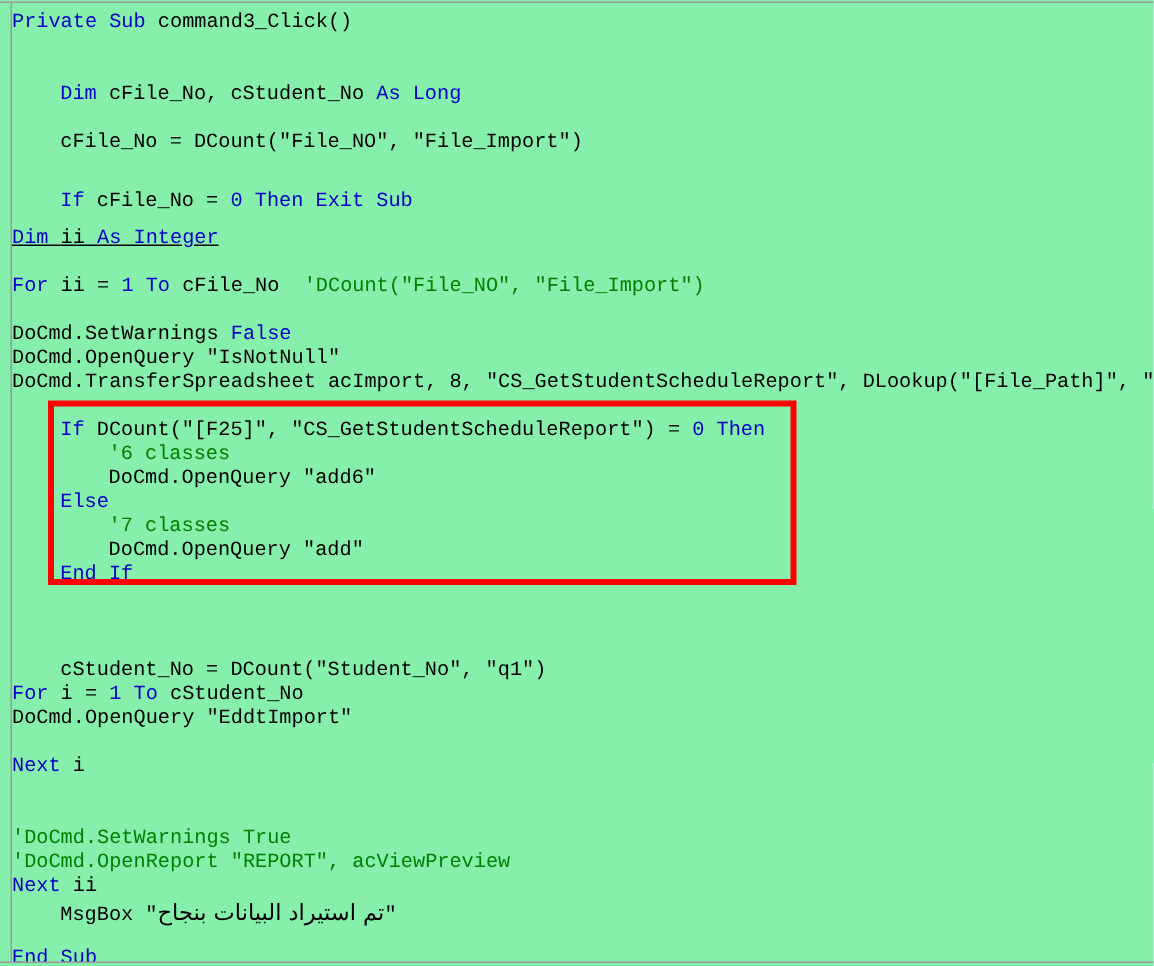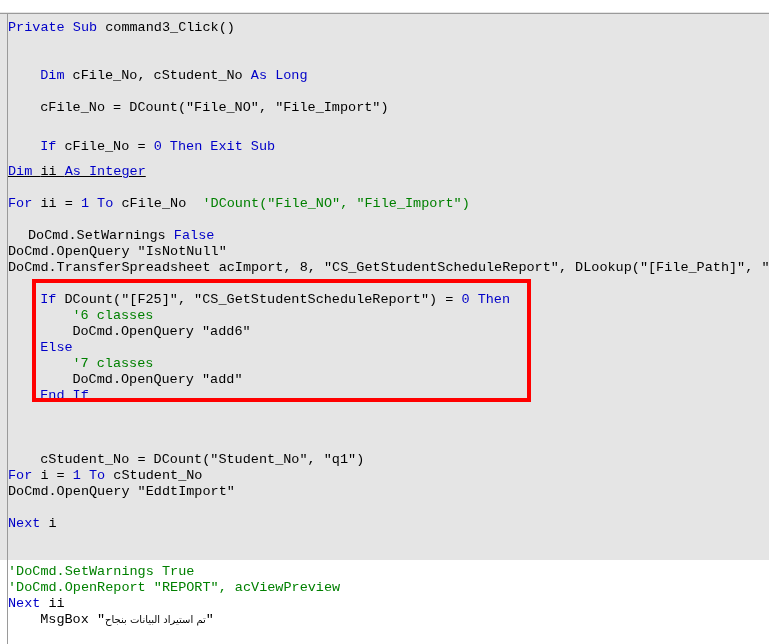--- a/index.html
+++ b/index.html
@@ -11,24 +11,24 @@
   body {
     width: 769px;
     height: 644px;
     overflow: hidden;
     font-family: "Liberation Mono", "DejaVu Sans Mono", monospace;
   }
 
   #code-window {
     position: absolute;
     left: 0px;
-    top: 12px;
+    top: 0px;
     width: 769px;
-    height: 548px;
-    background: #e5e5e5;
+    height: 644px;
+    background: #86efac;
     box-sizing: border-box;
   }
 
   
   .frame-line-top {
     position: absolute;
     left: 0px;
     top: 1px;
     width: 769px;
     height: 1px;
@@ -68,21 +68,21 @@
     font-size: 13.5px;
     white-space: pre;
     letter-spacing: 0px;
     color: #000000;
   }
 
   
   .tok-kw   { color: #0000c8; }
   .tok-id   { color: #000000; }
   .tok-rem  { color: #008000; }
-  .tok-ar   { color: #000000; font-family: "DejaVu Sans", "Liberation Sans", sans-serif; font-size: 10px; }
+  .tok-ar   { color: #000000; font-family: "DejaVu Sans", "Liberation Sans", sans-serif; font-size: 15px; }
 
   
   #highlight-box {
     position: absolute;
     left: 32px;
     top: 267px;
     width: 499px;
     height: 123px;
     border: 4px solid #ff0000;
     box-sizing: border-box;
@@ -105,21 +105,21 @@
       <div class="code-line" style="top: 54px; left: 32.2px;"><span class="tok-kw">Dim </span><span class="tok-id">cFile_No, cStudent_No </span><span class="tok-kw">As Long</span></div>
       <div class="code-line" style="top: 70px; left: 0px;"></div>
       <div class="code-line" style="top: 86px; left: 32.2px;"><span class="tok-id">cFile_No = DCount("File_NO", "File_Import")</span></div>
       <div class="code-line" style="top: 102px; left: 32.2px; margin-top: 23px;"><span class="tok-kw">If </span><span class="tok-id">cFile_No = </span><span class="tok-kw">0 Then Exit Sub</span></div>
       <div class="code-line" style="top: 118px; left: 0px;"></div>
       <div class="code-line" style="top: 134px; left: 0px;"></div>
       <div class="code-line" style="top: 150px; left: 0px; text-decoration: underline;"><span class="tok-kw">Dim </span><span class="tok-id">ii </span><span class="tok-kw">As Integer</span></div>
       <div class="code-line" style="top: 166px; left: 0px;"></div>
       <div class="code-line" style="top: 182px; left: 0px;"><span class="tok-kw">For </span><span class="tok-id">ii = </span><span class="tok-kw">1 To </span><span class="tok-id">cFile_No  </span><span class="tok-rem">'DCount("File_NO", "File_Import")</span></div>
       <div class="code-line" style="top: 198px; left: 0px;"></div>
-      <div class="code-line" style="top: 214px; left: 0px; margin-left: 20px;"><span class="tok-id">DoCmd.SetWarnings </span><span class="tok-kw">False</span></div>
+      <div class="code-line" style="top: 214px; left: 0px;"><span class="tok-id">DoCmd.SetWarnings </span><span class="tok-kw">False</span></div>
       <div class="code-line" style="top: 230px; left: 0px;"><span class="tok-id">DoCmd.OpenQuery "IsNotNull"</span></div>
       <div class="code-line" style="top: 246px; left: 0px;"><span class="tok-id">DoCmd.TransferSpreadsheet acImport, 8, "CS_GetStudentScheduleReport", DLookup("[File_Path]", "</span></div>
       <div class="code-line" style="top: 262px; left: 0px;"></div>
       <div class="code-line" style="top: 278px; left: 32.2px;"><span class="tok-kw">If </span><span class="tok-id">DCount("[F25]", "CS_GetStudentScheduleReport") = </span><span class="tok-kw">0 Then</span></div>
       <div class="code-line" style="top: 294px; left: 64.4px;"><span class="tok-rem">'6 classes</span></div>
       <div class="code-line" style="top: 310px; left: 64.4px;"><span class="tok-id">DoCmd.OpenQuery "add6"</span></div>
       <div class="code-line" style="top: 326px; left: 32.2px;"><span class="tok-kw">Else</span></div>
       <div class="code-line" style="top: 342px; left: 64.4px;"><span class="tok-rem">'7 classes</span></div>
       <div class="code-line" style="top: 358px; left: 64.4px;"><span class="tok-id">DoCmd.OpenQuery "add"</span></div>
       <div class="code-line" style="top: 374px; left: 32.2px;"><span class="tok-kw">End If</span></div>

